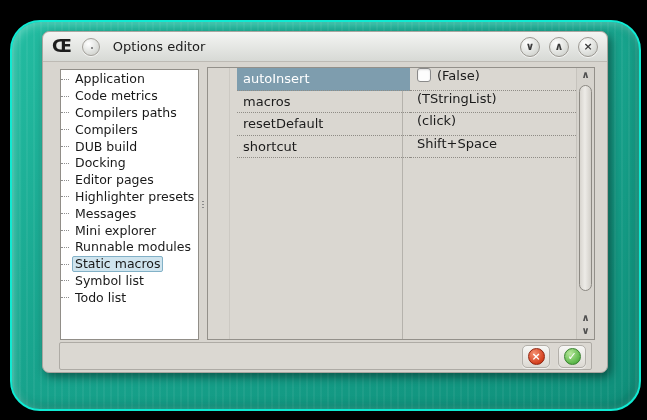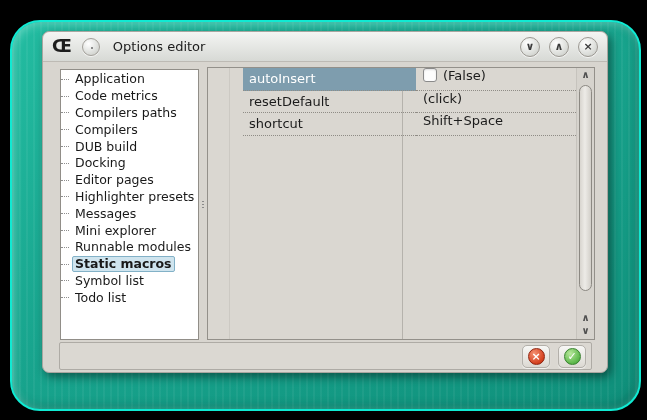--- a/index.html
+++ b/index.html
@@ -38,33 +38,33 @@
             background:radial-gradient(circle at 35% 30%, #ffffff, #dadcd8 65%, #c2c4c0);
             border:1px solid #9b9892; box-shadow:0 1px 1px rgba(255,255,255,.8); cursor:default; }
 
   
   .tree { position:absolute; left:17px; top:37px; width:139px; height:271px;
           background:#ffffff; border:1px solid #918e88; overflow:hidden; padding-top:1px; }
   .tree-item { height:16.8px; display:flex; align-items:center; 
                font-size:12.5px; color:#191919; white-space:nowrap; }
   .tree-item::before { content:''; width:8px; flex:none; border-top:1px dotted #8d8d8d; margin-right:3px; }
   .tree-label { padding:0 2px; border:1px solid transparent; border-radius:2px; line-height:14px; }
-  .tree-label.selected { background:#cfe4ee; border-color:#82b1c7;font-weight:bold; }
+  .tree-label.selected { background:#cfe4ee; border-color:#82b1c7; }
 
   
   .splitter { position:absolute; left:156px; top:37px; width:8px; height:271px; }
   .splitter::after { content:''; position:absolute; left:3px; top:132px; width:2px; height:9px;
                      background:repeating-linear-gradient(#8a8a8a 0 1px, rgba(0,0,0,0) 1px 3px); }
 
   
   .grid { position:absolute; left:164px; top:35px; width:388px; height:273px;
           border:1px solid #93908a; background:#dad7d1; overflow:hidden; }
   .grid-colline-gutter { position:absolute; left:21px; top:0; bottom:0; width:1px; background:#ccc9c3; }
   .grid-colline-center { position:absolute; left:194px; top:0; bottom:0; width:1px; background:#b5b2ac; }
-  .rows { position:absolute; left:14px; top:0; right:18px; }
+  .rows { position:absolute; left:8px; top:0; right:18px; }
   .prow { display:flex; height:22.5px; }
   .cell-gutter { width:21px; flex:none; display:flex; align-items:center; justify-content:center; }
   .row-arrow { display:none; color:#2a62c0; font-weight:bold; font-size:13px; line-height:1; }
   .row-arrow.show { display:block; }
   .cell-name { width:173px; flex:none; display:flex; align-items:center; padding-left:6px;
                font-size:13px; color:#1b1b1b; border-bottom:1px dotted #8f8c86; }
   .cell-name.selected { background:#7e9dae; color:#ffffff; }
   .cell-value { flex:1; display:flex; align-items:flex-start; gap:6px; padding-left:7px;
                 font-size:13px; color:#1b1b1b; border-bottom:1px dotted #8f8c86; }
   .prop-checkbox { display:none; width:14px; height:14px; flex:none; background:#fdfdfd;
@@ -189,20 +189,30 @@
             <span class="cell-gutter">
               <span class="row-arrow show"></span>
             </span>
             <span class="cell-name selected">autoInsert</span>
             <span class="cell-value">
               <span class="prop-checkbox show"></span>
               <span>(False)</span>
             </span>
           </div>
 
+          <div class="prow">
+            <span class="cell-gutter">
+              
+            </span>
+            <span class="cell-name">macros</span>
+            <span class="cell-value">
+
+              <span>(TStringList)</span>
+            </span>
+          </div>
 
           <div class="prow">
             <span class="cell-gutter">
               
             </span>
             <span class="cell-name">resetDefault</span>
             <span class="cell-value">
 
               <span>(click)</span>
             </span>

